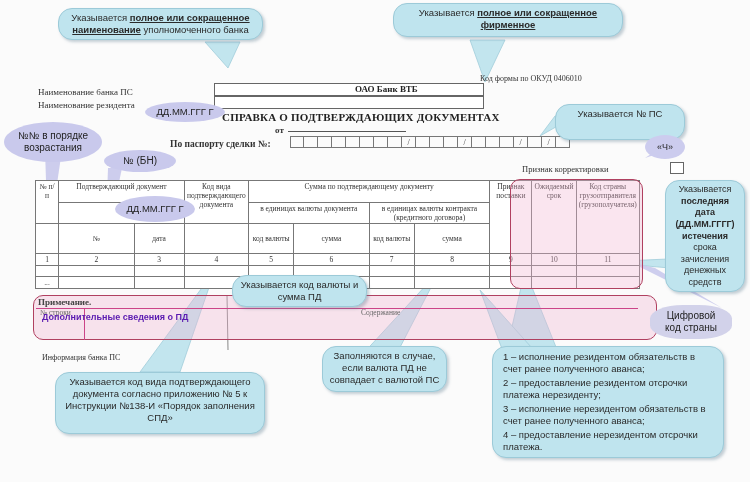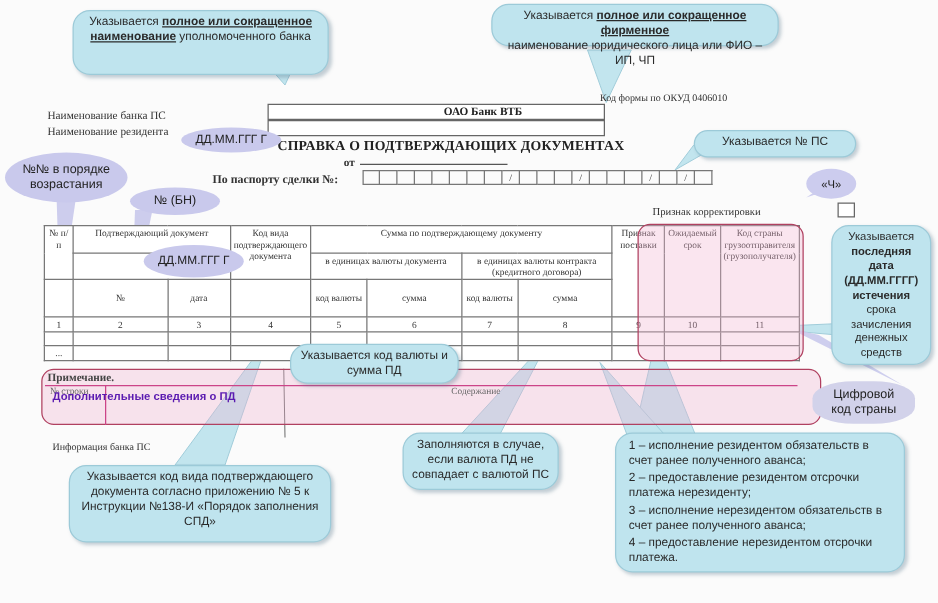--- a/index.html
+++ b/index.html
@@ -168,30 +168,29 @@
   <div class="abs" style="left:4px;top:1px;font-size:9px;font-weight:bold;color:#444;">Примечание.</div>
   <div class="abs" style="left:2px;top:12px;width:602px;border-top:1px solid #c48;"></div>
   <div class="abs" style="left:6px;top:12px;font-size:7.5px;color:#666;">№ строки</div>
   <div class="abs" style="left:300px;top:12px;font-size:7.5px;color:#666;margin-left:27px;">Содержание</div>
   <div class="abs" style="left:50px;top:12px;height:32px;border-left:1px solid #c48;"></div>
   <div class="abs note-text" style="left:8px;top:16px;">Дополнительные сведения о ПД</div>
 </div>
 
 <div class="abs label" style="left:42px;top:353px;font-size:8px;">Информация банка ПС</div>
 
-<div class="bubble" style="left:58px;top:8px;width:205px;height:52px;">
+<div class="bubble" style="left:58px;top:8px;width:205px;height:32px;">
   <div><span>Указывается </span><u>полное или сокращенное наименование</u><span> уполномоченного банка</span></div>
 </div>
 
 <div class="bubble" style="left:393px;top:3px;width:230px;height:34px;">
   <div><span>Указывается </span><u>полное или сокращенное фирменное</u></div>
-  <div>наименование юридического лица или ФИО – ИП, ЧП</div>
-</div>
-
-<div class="bubble" style="left:555px;top:104px;width:130px;height:22px;">Указывается № ПС</div>
+</div>
+
+<div class="bubble" style="left:555px;top:104px;width:130px;height:36px;">Указывается № ПС</div>
 
 <div class="oval" style="left:645px;top:135px;width:40px;height:24px;background:#ccccee;font-size:9px;">«Ч»</div>
 
 <div class="oval" style="left:145px;top:102px;width:80px;height:20px;font-size:9.5px;">ДД.ММ.ГГГ Г</div>
 
 <div class="oval" style="left:4px;top:122px;width:98px;height:40px;background:#c9c9ec;">№№ в порядке возрастания</div>
 
 <div class="oval" style="left:104px;top:150px;width:72px;height:22px;">№ (БН)</div>
 
 <div class="oval" style="left:115px;top:196px;width:80px;height:26px;font-size:9.5px;">ДД.ММ.ГГГ Г</div>

